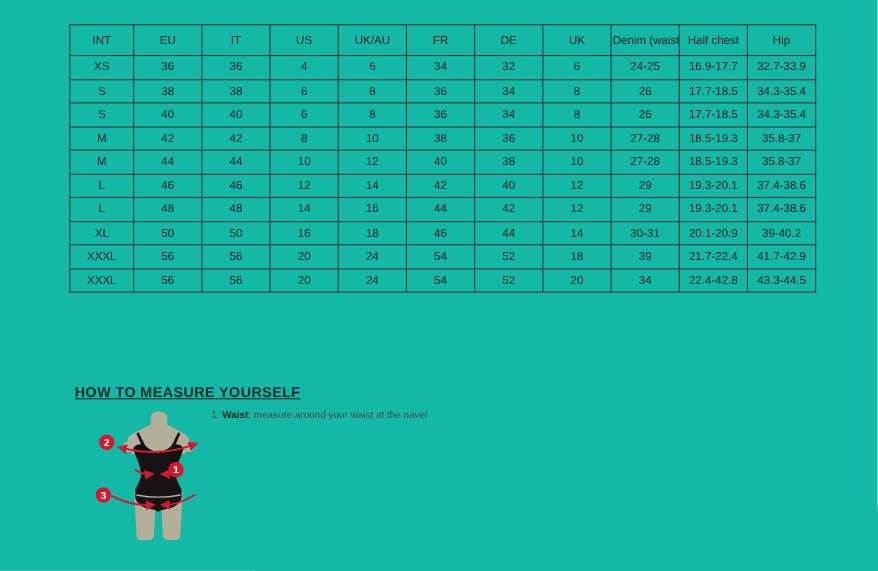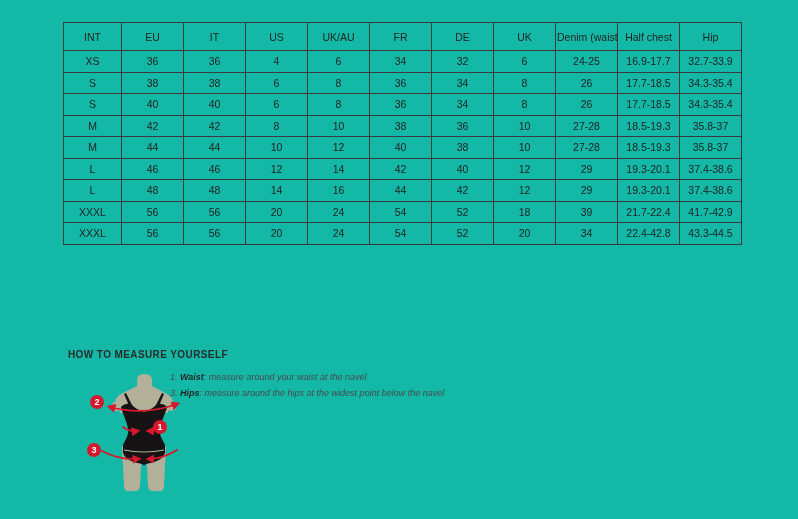--- a/index.html
+++ b/index.html
@@ -38,32 +38,32 @@
     padding: 0 1px;
   }
   table.size-chart th { height: 28px; }
   table.size-chart td { height: 21.5px; }
 
   
   .measure-heading {
     position: absolute;
     left: 68px;
     top: 349px;
-    font-size: 10px;
+    font-size: 13px;
     font-weight: 700;
     letter-spacing: 0.4px;
     color: #2b2b2b;
+    text-decoration: underline;
   }
   .measure-list {
     position: absolute;
-    left: 170px;
+    left: 192px;
     top: 373px;
     width: 420px;
     list-style: none;
-    font-style: italic;
   }
   .measure-list .item {
     font-size: 9px;
     line-height: 9px;
     margin-bottom: 7px;
     color: #4a4a4a;
     white-space: nowrap;
   }
   .measure-list .item .num { color: #4a4a4a; }
   .measure-list .item .term { font-weight: 700; color: #262626; }
@@ -196,20 +196,33 @@
           <td>14</td>
           <td>16</td>
           <td>44</td>
           <td>42</td>
           <td>12</td>
           <td>29</td>
           <td>19.3-20.1</td>
           <td>37.4-38.6</td>
         </tr>
         <tr>
+          <td>XL</td>
+          <td>50</td>
+          <td>50</td>
+          <td>16</td>
+          <td>18</td>
+          <td>46</td>
+          <td>44</td>
+          <td>14</td>
+          <td>30-31</td>
+          <td>20.1-20.9</td>
+          <td>39-40.2</td>
+        </tr>
+        <tr>
           <td>XXXL</td>
           <td>56</td>
           <td>56</td>
           <td>20</td>
           <td>24</td>
           <td>54</td>
           <td>52</td>
           <td>18</td>
           <td>39</td>
           <td>21.7-22.4</td>
@@ -230,23 +243,20 @@
         </tr>
       </tbody>
   </table>
 
   <div class="measure-heading">HOW TO MEASURE YOURSELF</div>
 
   <div class="measure-list">
     <div class="item">
       <span class="num">1. </span><span class="term">Waist</span><span class="rest">: measure around your waist at the navel</span>
     </div>
-    <div class="item">
-      <span class="num">3. </span><span class="term">Hips</span><span class="rest">: measure around the hips at the widest point below the navel</span>
-    </div>
   </div>
 
   <div class="figure-wrap">
     <svg width="100" height="126" viewBox="0 0 100 126" xmlns="http://www.w3.org/2000/svg">
       <defs>
         <marker id="arr" markerWidth="5" markerHeight="5" refX="3" refY="2.5" orient="auto-start-reverse">
           <path d="M0,0 L5,2.5 L0,5 Z" fill="#d6182f"></path>
         </marker>
       </defs>
 

